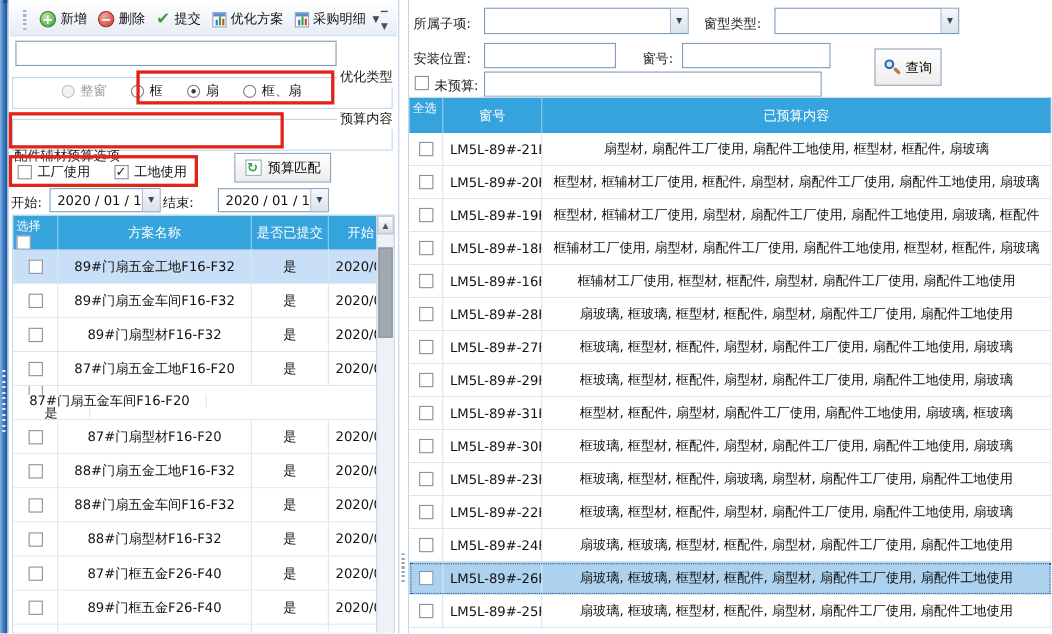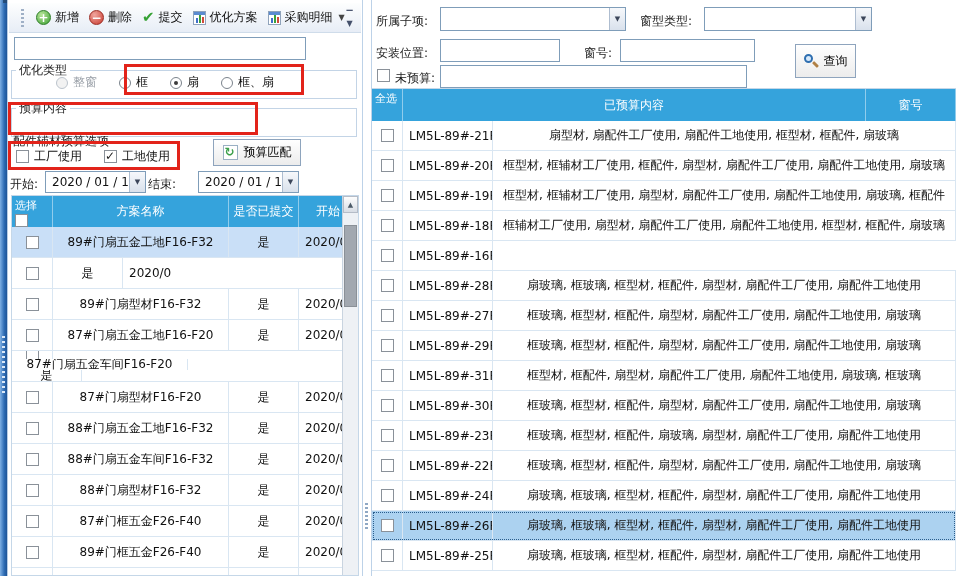--- a/index.html
+++ b/index.html
@@ -37,21 +37,21 @@
   .ic-sheet i.b3 { left:8px; height:6px; background:#d04a3a; }
   .ic-sheet .hdr { position:absolute; top:0; left:0; right:0; height:3px; background:#5b8bd0; }
   .dd-arrow { font-size:8px; color:#444; margin-left:2px; }
   .tb-overflow { position:absolute; right:5px; top:7px; width:13px; height:20px; text-align:center;
     color:#44506b; font-size:8px; line-height:9px; cursor:default; }
 
   .text-input { position:absolute; border:1px solid #7f9db9; background:#fff; font:inherit; padding:2px 4px; }
 
   
   .gbox { position:absolute; border:1px solid #c3d4e6; }
-  .gbox legend { font-size:12px; color:#1a1a1a; padding:0 3px; margin-left:4px; }
+  .gbox legend { font-size:12px; color:#1a1a1a; padding:0 3px; margin-left:4px;text-align:right; }
   .opts-row { position:absolute; display:flex; align-items:center; }
   .opt { display:flex; align-items:center; gap:5px; }
   .radio { width:12px; height:12px; border-radius:50%; border:1px solid #7b838c; background:#fff; position:relative; }
   .radio.on::after { content:""; position:absolute; left:3px; top:3px; width:4px; height:4px; border-radius:50%; background:#3c3c3c; }
   .radio.dis { border-color:#bcc4cc; background:#f2f2f2; }
   .dlab { color:#9aa0a8; }
   .cb { width:13px; height:13px; border:1px solid #8a9199; background:#fff; position:relative; }
   .cb.on::after { content:"✓"; position:absolute; left:0px; top:-2px; font-size:12px; font-weight:bold; color:#222; }
 
   .red-box { position:absolute; border:3px solid #e2231a; pointer-events:none; }
@@ -227,20 +227,21 @@
               <span class="cb"></span>
             </div>
             <div style="width: 176px;">89#门扇五金工地F16-F32</div>
             <div style="width: 70px;">是</div>
             <div style="flex: 1 1 0%; justify-content: flex-start; padding-left: 6px;">2020/0</div>
           </div>
           <div class="trow" style="height: 31px;">
             <div style="width: 41px;">
               <span class="cb"></span>
             </div>
+            <div style="width: 176px;">89#门扇五金车间F16-F32</div>
             <div style="width: 70px;">是</div>
             <div style="flex: 1 1 0%; justify-content: flex-start; padding-left: 6px;">2020/0</div>
           </div>
           <div class="trow" style="height: 31px;">
             <div style="width: 41px;">
               <span class="cb"></span>
             </div>
             <div style="width: 176px;">89#门扇型材F16-F32</div>
             <div style="width: 70px;">是</div>
             <div style="flex: 1 1 0%; justify-content: flex-start; padding-left: 6px;">2020/0</div>
@@ -358,22 +359,22 @@
     <span class="cb" style="position:absolute; left:5px; top:69px;" id="no-budget-cb"></span>
     <div class="rp-label" style="position:absolute; left:23px; top:70px;">未预算:</div>
     <input class="text-input" style="left: 68px; top: 65px; width: 307px; height: 23px;" value="">
 
     <div class="tbl" style="left:0px; top:88px; width:584px; height:488px; border:none; border-top:1px solid #c5d7e8;" id="right-table">
       <div class="thead" style="height:32px;">
         <div class="hd-stack" style="width:31px;gap:36px;">
           <span style="font-size:11px;">全选</span>
           <span class="cb"></span>
         </div>
+        <div style="width:90px;">窗号</div>
         <div style="flex:1;">已预算内容</div>
-        <div style="width:90px;">窗号</div>
       </div>
       <div id="right-rows">
           <div class="trow" style="height: 30px;">
             <div style="width: 31px;">
               <span class="cb"></span>
             </div>
             <div style="width: 90px; justify-content: flex-start; padding-left: 6px;">LM5L-89#-21F19</div>
             <div style="flex: 1 1 0%;">扇型材, 扇配件工厂使用, 扇配件工地使用, 框型材, 框配件, 扇玻璃</div>
           </div>
           <div class="trow" style="height: 30px;">
@@ -395,20 +396,21 @@
               <span class="cb"></span>
             </div>
             <div style="width: 90px; justify-content: flex-start; padding-left: 6px;">LM5L-89#-18F16</div>
             <div style="flex: 1 1 0%;">框辅材工厂使用, 扇型材, 扇配件工厂使用, 扇配件工地使用, 框型材, 框配件, 扇玻璃</div>
           </div>
           <div class="trow" style="height: 30px;">
             <div style="width: 31px;">
               <span class="cb"></span>
             </div>
             <div style="width: 90px; justify-content: flex-start; padding-left: 6px;">LM5L-89#-16F15</div>
+            <div style="flex: 1 1 0%;">框辅材工厂使用, 框型材, 框配件, 扇型材, 扇配件工厂使用, 扇配件工地使用</div>
           </div>
           <div class="trow" style="height: 30px;">
             <div style="width: 31px;">
               <span class="cb"></span>
             </div>
             <div style="width: 90px; justify-content: flex-start; padding-left: 6px;">LM5L-89#-28F26</div>
             <div style="flex: 1 1 0%;">扇玻璃, 框玻璃, 框型材, 框配件, 扇型材, 扇配件工厂使用, 扇配件工地使用</div>
           </div>
           <div class="trow" style="height: 30px;">
             <div style="width: 31px;">

